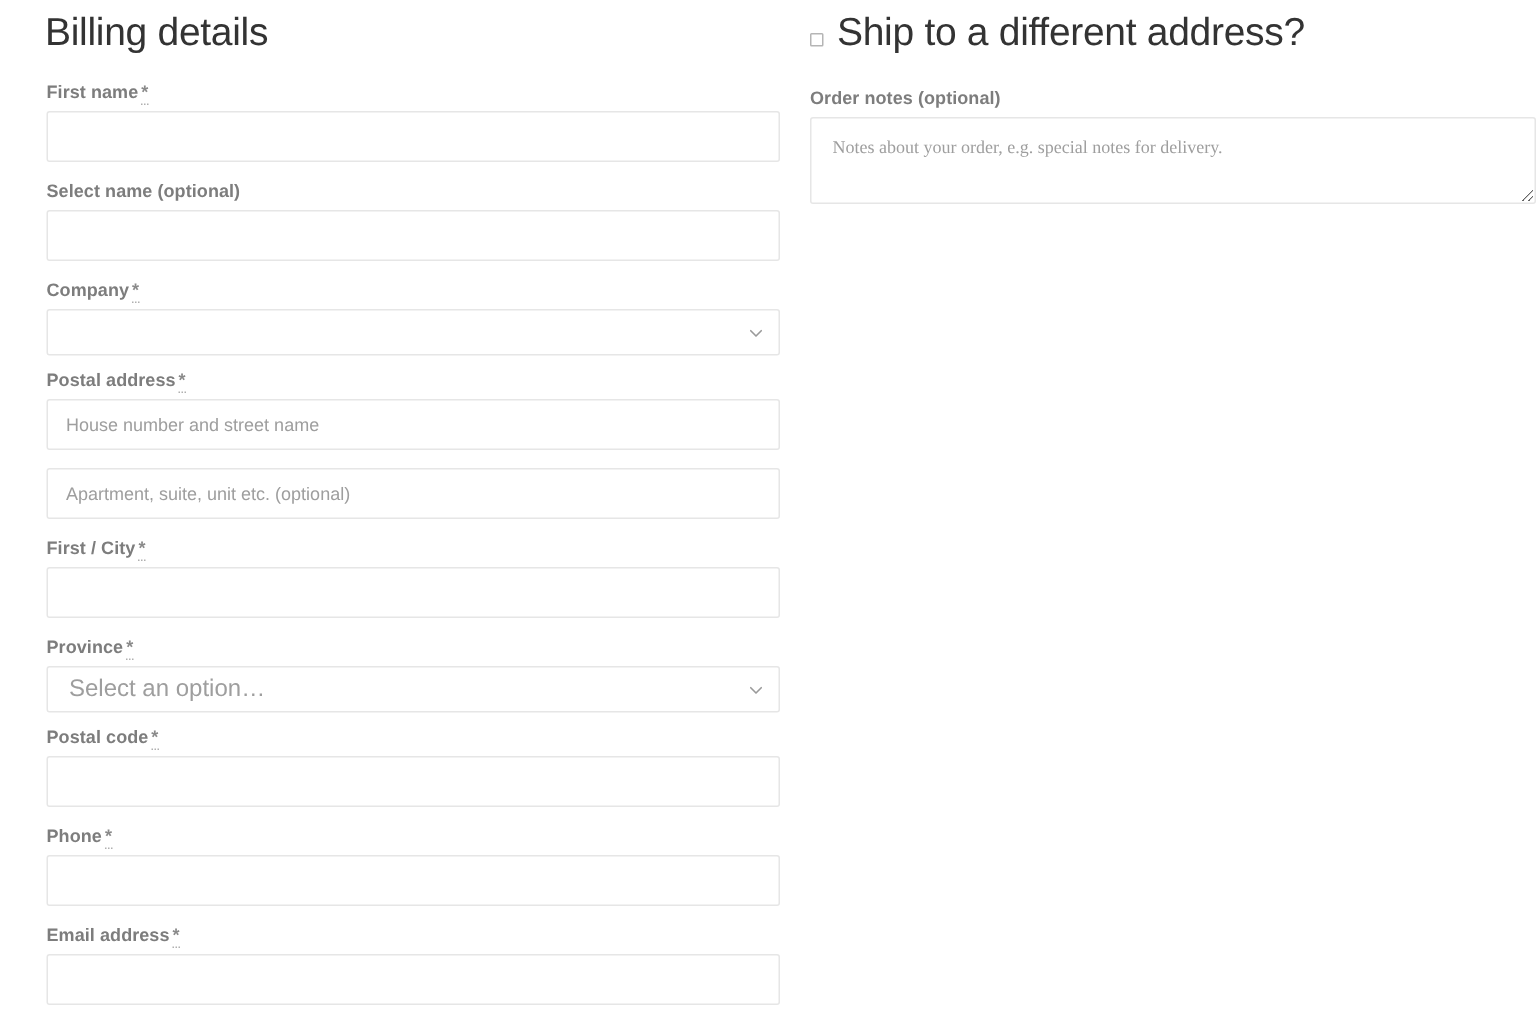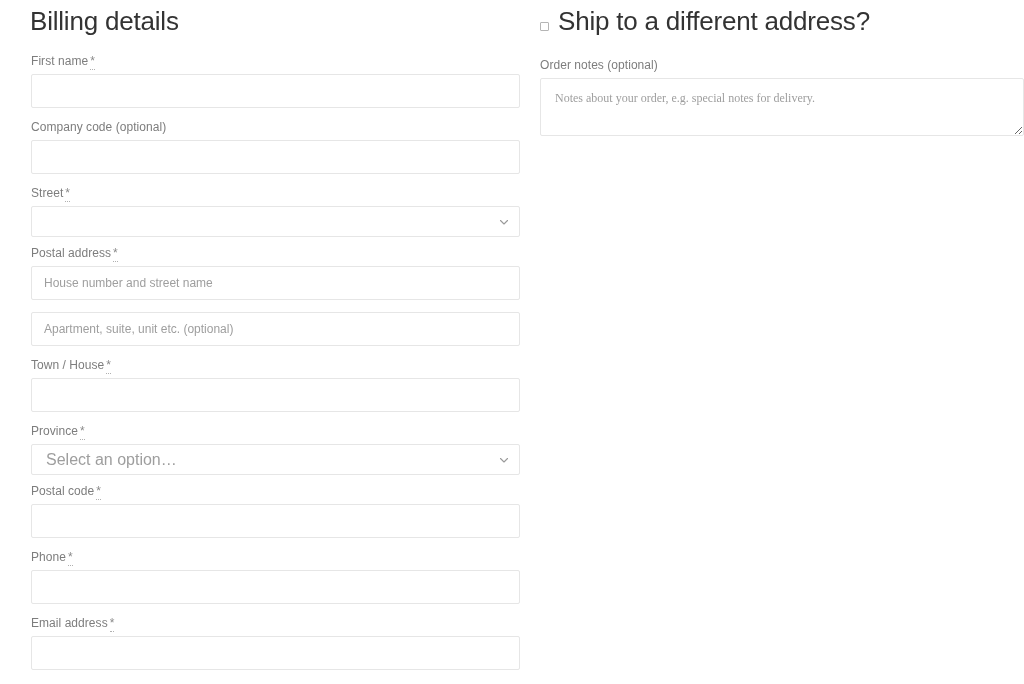--- a/index.html
+++ b/index.html
@@ -74,21 +74,21 @@
   }
 
   
   .field-row { margin-bottom: 0; }
 
   .field-label {
     display: block;
     font-size: 12px;
     line-height: 14px;
     color: #7d7d7d;
-    font-weight: 400;
+    font-weight: 700;
     letter-spacing: 0.05px;
     margin: 0 0 6px 0;
   }
   .req {
     color: #8a8a8a;
     text-decoration: none;
     border-bottom: 1px dotted #b0b0b0;
     padding-bottom: 1px;
     margin-left: 2px;
   }
@@ -182,28 +182,28 @@
     <div class="name-row">
       <div class="field-row">
         <label class="field-label"><span>First name</span><abbr class="req">*</abbr></label>
         <input class="field-input" type="text" value="" placeholder="" style="">
       </div>
     </div>
 
     <div class="gap-12"></div>
 
     <div class="field-row">
-      <label class="field-label">Company code (optional)</label>
-      <input class="field-input" type="text" value="" placeholder="" style="">
-    </div>
-
-    <div class="gap-12"></div>
-
-    <div class="field-row">
-      <label class="field-label"><span>Street</span><abbr class="req">*</abbr></label>
+      <label class="field-label">Select name (optional)</label>
+      <input class="field-input" type="text" value="" placeholder="" style="">
+    </div>
+
+    <div class="gap-12"></div>
+
+    <div class="field-row">
+      <label class="field-label"><span>Company</span><abbr class="req">*</abbr></label>
       <div class="field-select-wrap">
         <div class="field-select is-empty"></div>
         <span class="chevron-icon">
           <svg viewBox="0 0 10 10" fill="none" xmlns="http://www.w3.org/2000/svg">
             <path d="M1.5 3.5 L5 7 L8.5 3.5" stroke="currentColor" stroke-width="1.1" stroke-linecap="round" stroke-linejoin="round"></path>
           </svg>
         </span>
       </div>
     </div>
 
@@ -216,21 +216,21 @@
 
     <div class="gap-12"></div>
 
     <div class="field-row">
       <input class="field-input" type="text" value="" placeholder="Apartment, suite, unit etc. (optional)" style="">
     </div>
 
     <div class="gap-12"></div>
 
     <div class="field-row">
-      <label class="field-label"><span>Town / House</span><abbr class="req">*</abbr></label>
+      <label class="field-label"><span>First / City</span><abbr class="req">*</abbr></label>
       <input class="field-input" type="text" value="" placeholder="" style="">
     </div>
 
     <div class="gap-12"></div>
 
     <div class="field-row">
       <label class="field-label"><span>Province</span><abbr class="req">*</abbr></label>
       <div class="field-select-wrap">
         <div class="field-select">Select an option…</div>
         <span class="chevron-icon">

